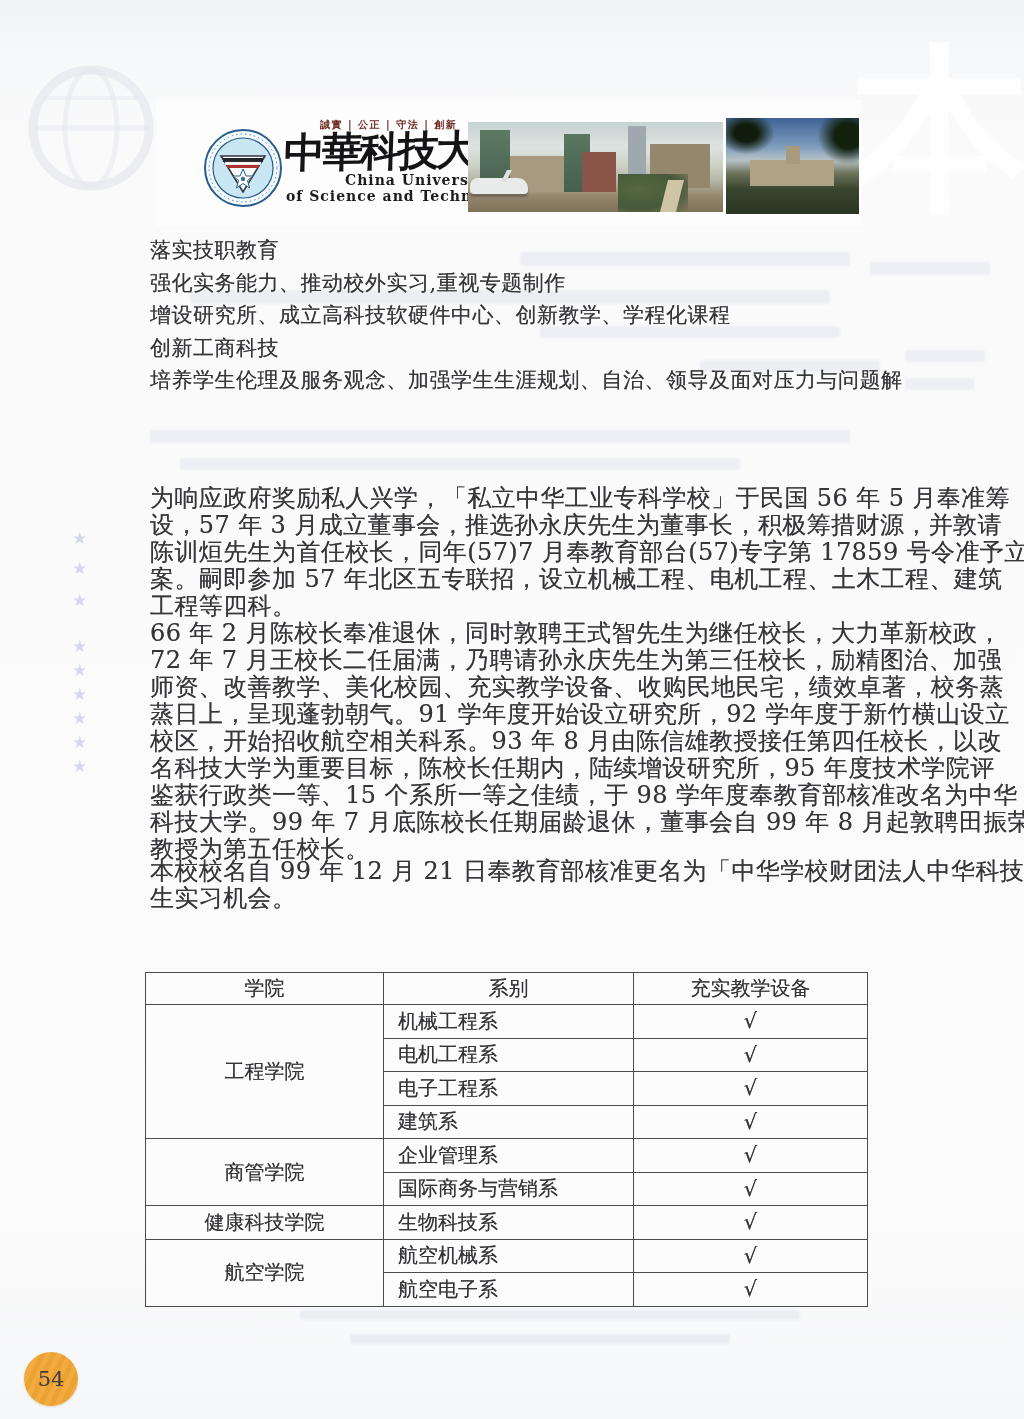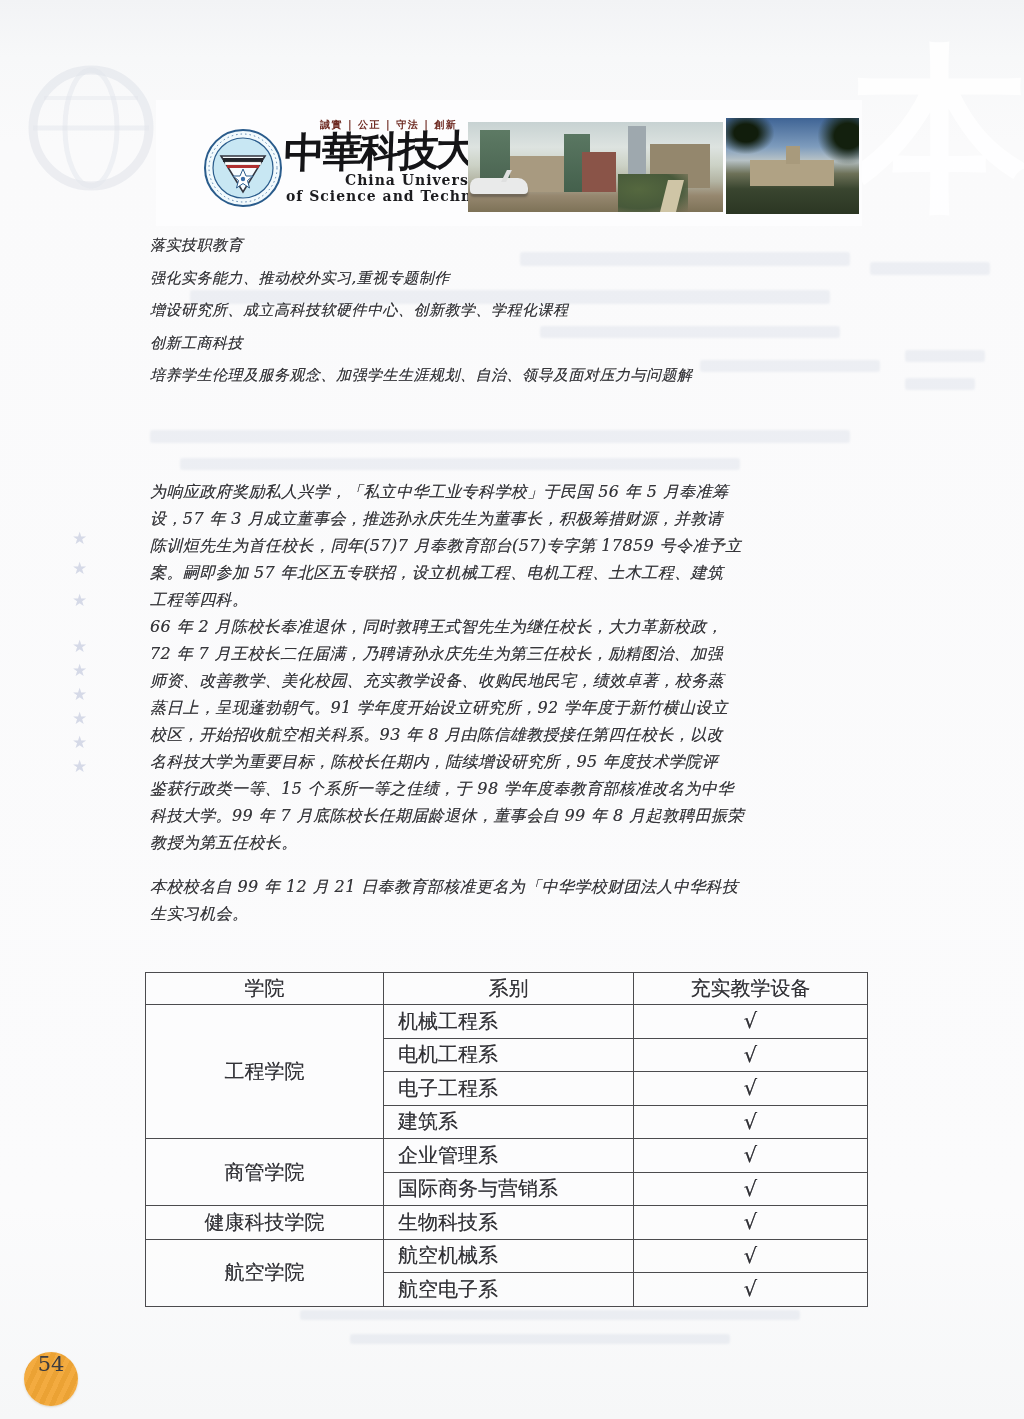--- a/index.html
+++ b/index.html
@@ -46,37 +46,37 @@
   .pa-plane:before{content:"";position:absolute;left:34px;top:-8px;width:5px;height:12px;background:#dfe0e0;transform:skewX(-26deg);}
   .photo-b{left:570px;top:18px;width:133px;height:96px;
     background:linear-gradient(180deg,#3f6495 0%,#7e9cbd 30%,#b7c2c6 44%,#6d7158 58%,#39452f 74%,#2b3623 100%);}
   .pb-tree1{position:absolute;left:-8px;top:-6px;width:56px;height:42px;background:radial-gradient(ellipse,#111d0c 30%,rgba(17,29,12,0) 72%);}
   .pb-tree2{position:absolute;left:92px;top:-10px;width:60px;height:56px;background:radial-gradient(ellipse,#13200e 32%,rgba(19,32,14,0) 72%);}
   .pb-bldg{position:absolute;left:24px;top:42px;width:84px;height:26px;background:#b0a284;}
   .pb-twr{position:absolute;left:60px;top:28px;width:14px;height:18px;background:#a89a7c;}
   
   .textline{white-space:nowrap;color:#36363a;text-shadow:0 0 .4px rgba(60,60,64,.7);}
   .intro{position:absolute;left:150px;top:236px;width:770px;}
-  .intro .textline{height:32.5px;font-size:15px;letter-spacing:.5px;font-style:italic;}
+  .intro .textline{height:32.5px;font-size:21px;letter-spacing:.5px;}
   .para{position:absolute;left:150px;width:770px;}
-  .para .textline{height:27px;font-size:16px;letter-spacing:.4px;font-style:italic;}
-  #para1{top:482px;} #para2{top:617px;} #para3{top:877px;}
+  .para .textline{height:27px;font-size:24px;letter-spacing:.4px;}
+  #para1{top:482px;} #para2{top:617px;} #para3{top:855px;}
   
   .degree-table{position:absolute;left:145px;top:972px;border-collapse:collapse;table-layout:fixed;background:rgba(255,255,255,.35);}
   .degree-table th,.degree-table td{border:1.5px solid #4b4b4e;font-weight:400;
     color:#333338;font-size:20px;text-shadow:0 0 .4px rgba(60,60,64,.7);}
   .degree-table th{height:29px;text-align:center;}
   .degree-table td{height:30.5px;}
   td.college{text-align:center;}
   td.dept{text-align:left;padding-left:14px;}
   td.check{text-align:center;font-size:21px;}
   
   .pagenum{position:absolute;left:24px;top:1352px;width:54px;height:54px;border-radius:50%;
     background:repeating-linear-gradient(115deg,#f3ab40 0 5px,#eba234 5px 10px);
-    display:flex;align-items:flex-start;justify-content:center;
+    display:flex;align-items:center;justify-content:center;
     font-size:21px;color:#3c3c40;box-shadow:0 1px 2px rgba(150,120,60,.25);}
 </style>
 </head>
 <body>
 
 <div id="scene">
 
   <svg class="globe" width="150" height="150" viewBox="0 0 150 150">
     <circle cx="75" cy="82" r="58" fill="none" stroke="rgba(206,211,222,.6)" stroke-width="9"></circle>
     <ellipse cx="75" cy="82" rx="26" ry="58" fill="none" stroke="rgba(208,213,224,.5)" stroke-width="5"></ellipse>

